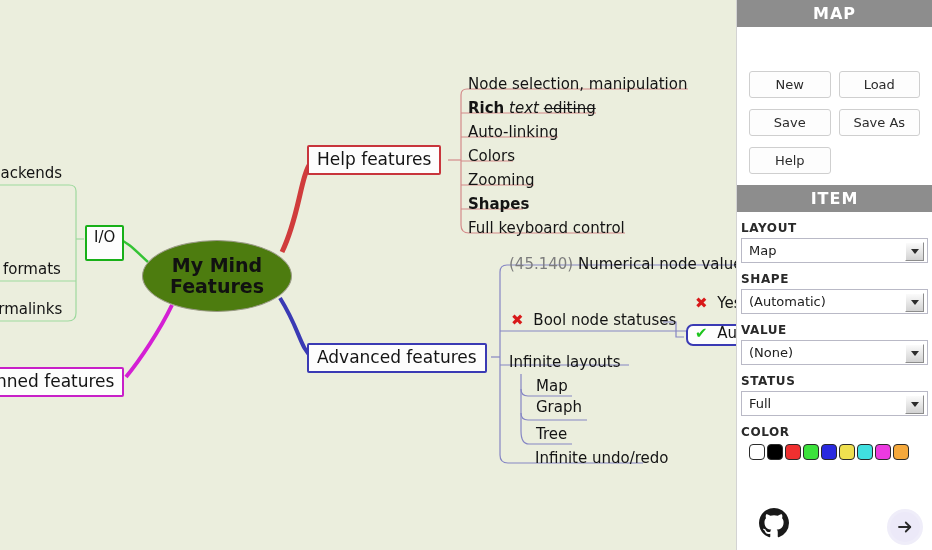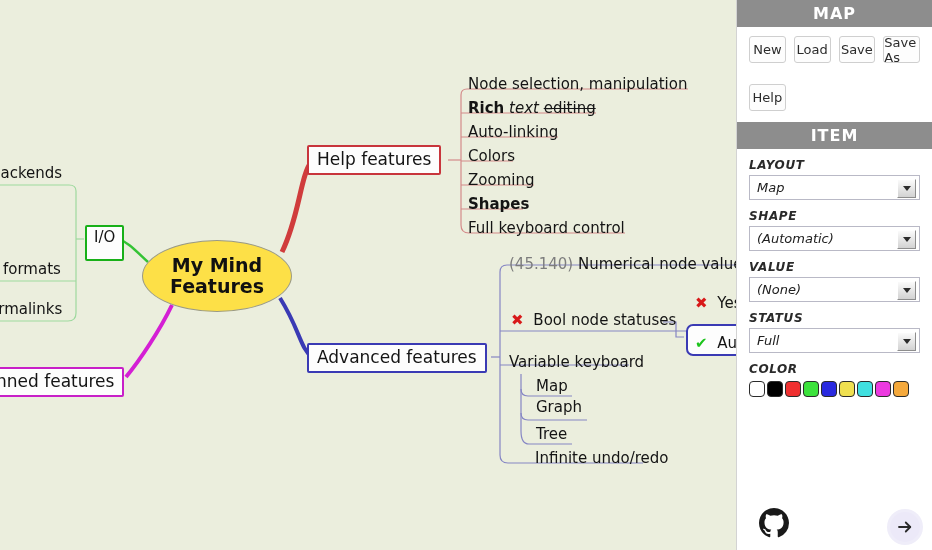--- a/index.html
+++ b/index.html
@@ -55,21 +55,21 @@
   }
   .boxed.blue   { border-color: #3a3ab4; }
   .boxed.green  { border-color: #18b018; font-size: 15px; padding: 3px 7px 14px 7px; }
   .boxed.magenta{ border-color: #c81fc8; font-size: 17px; }
 
   
   #root-node {
     position: absolute;
     left: 142px; top: 240px;
     width: 148px; height: 70px;
-    background: #fde047;
+    background: #4d7c0f;
     border: 1px solid #9a9a86;
     border-radius: 50%;
     display: flex;
     align-items: center;
     justify-content: center;
     text-align: center;
     font-size: 19px;
     font-weight: bold;
     color: #111;
     line-height: 1.12;
@@ -106,38 +106,39 @@
     font-size: 16px;
     font-weight: bold;
     letter-spacing: 1px;
     display: flex;
     align-items: center;
     justify-content: center;
   }
   .btn-grid {
     padding: 9px 12px 11px 12px;
     display: grid;
-    grid-template-columns: 1fr 1fr 1fr 1fr;
-    gap: 21px 8px;
+    grid-template-columns: 1fr 1fr;
+    gap: 11px 8px;
+    margin-top: 35px;
   }
   .pbtn {
     height: 25px;
     background: #fdfdfd;
     border: 1px solid #cfcfcf;
     border-radius: 3px;
     font-family: "DejaVu Sans", sans-serif;
     font-size: 13px;
     color: #2b2b2b;
     cursor: pointer;
     display: flex;
     align-items: center;
     justify-content: center;
   }
 
-  .field { padding: 0 12px; font-style: italic; }
+  .field { padding: 0 4px; }
   .field-label {
     font-size: 12px;
     font-weight: bold;
     color: #2a2a2a;
     letter-spacing: .6px;
     margin: 9px 0 3px 0;
   }
   .sel {
     position: relative;
     height: 25px;
@@ -300,27 +301,27 @@
   <div class="node leaf" style="left:508px; top:312px;">
     <span class="statusmark x-mark">✖</span>
     <span>Bool node statuses</span>
   </div>
 
   <div class="node leaf" style="left:692px; top:295px;">
     <span class="statusmark x-mark">✖</span>
     <span>Yes</span>
   </div>
 
-  <div class="node boxed blue" style="left:686px; top:324px; padding:10px 7px 3px 7px; font-size:15px; border-radius:7px;">
+  <div class="node boxed blue" style="left:686px; top:324px; padding:0 7px 3px 7px; font-size:15px; border-radius:7px;">
     <span class="statusmark ok-mark">✔</span>
     <span>Au</span>
   </div>
 
   <div class="node leaf" style="left:506px; top:354px;">
-    <span>Variable keyboard</span>
+    <span>Infinite layouts</span>
   </div>
   <div class="node leaf" style="left:533px; top:378px;">
     <span>Map</span>
   </div>
   <div class="node leaf" style="left:533px; top:399px;">
     <span>Graph</span>
   </div>
   <div class="node leaf" style="left:533px; top:426px;">
     <span>Tree</span>
   </div>

